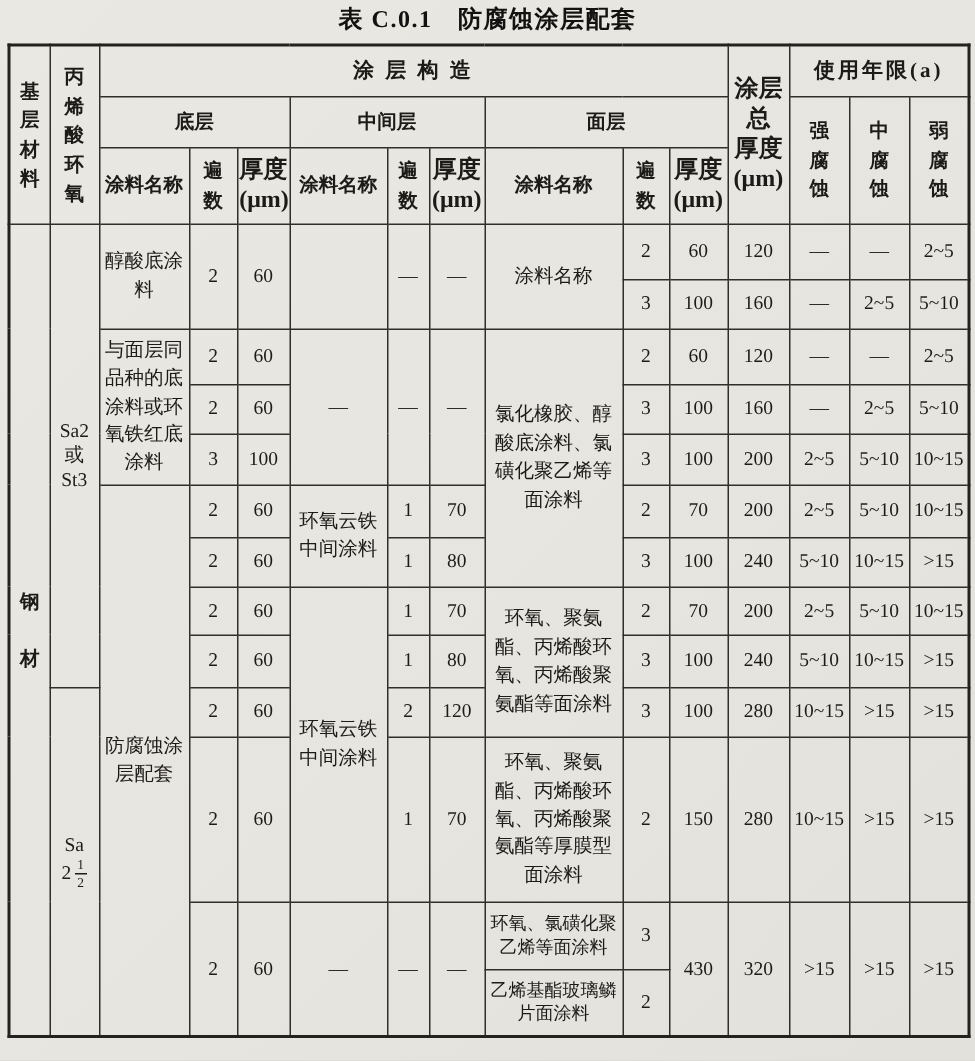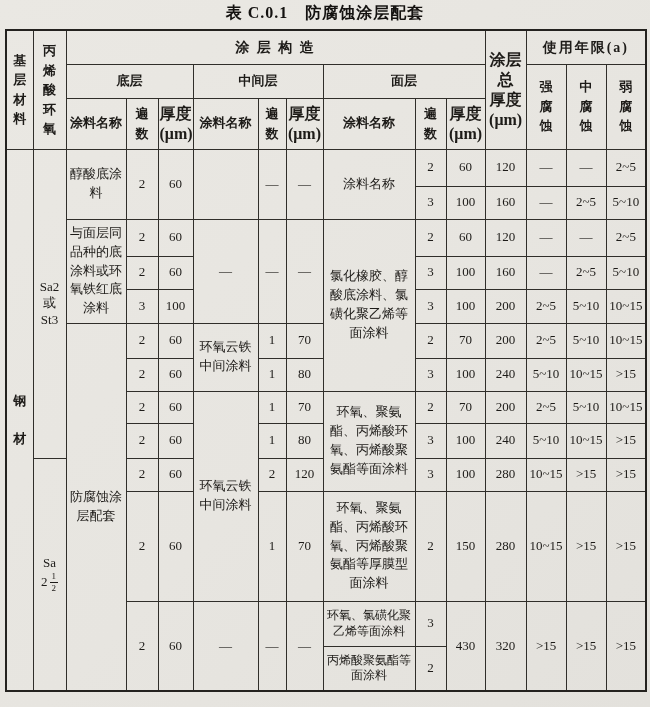--- a/index.html
+++ b/index.html
@@ -271,18 +271,18 @@
         <td rowspan="2">—</td>
         <td class="wrap small">环氧、氯磺化聚乙烯等面涂料</td>
         <td>3</td>
         <td rowspan="2">430</td>
         <td rowspan="2">320</td>
         <td rowspan="2">&gt;15</td>
         <td rowspan="2">&gt;15</td>
         <td rowspan="2">&gt;15</td>
       </tr>
       <tr style="height:45px">
-        <td class="wrap small">丙烯酸聚氨酯等面涂料</td>
+        <td class="wrap small">乙烯基酯玻璃鳞片面涂料</td>
         <td>2</td>
       </tr>
     </tbody>
   </table>
 </div>
 
 </body></html>

